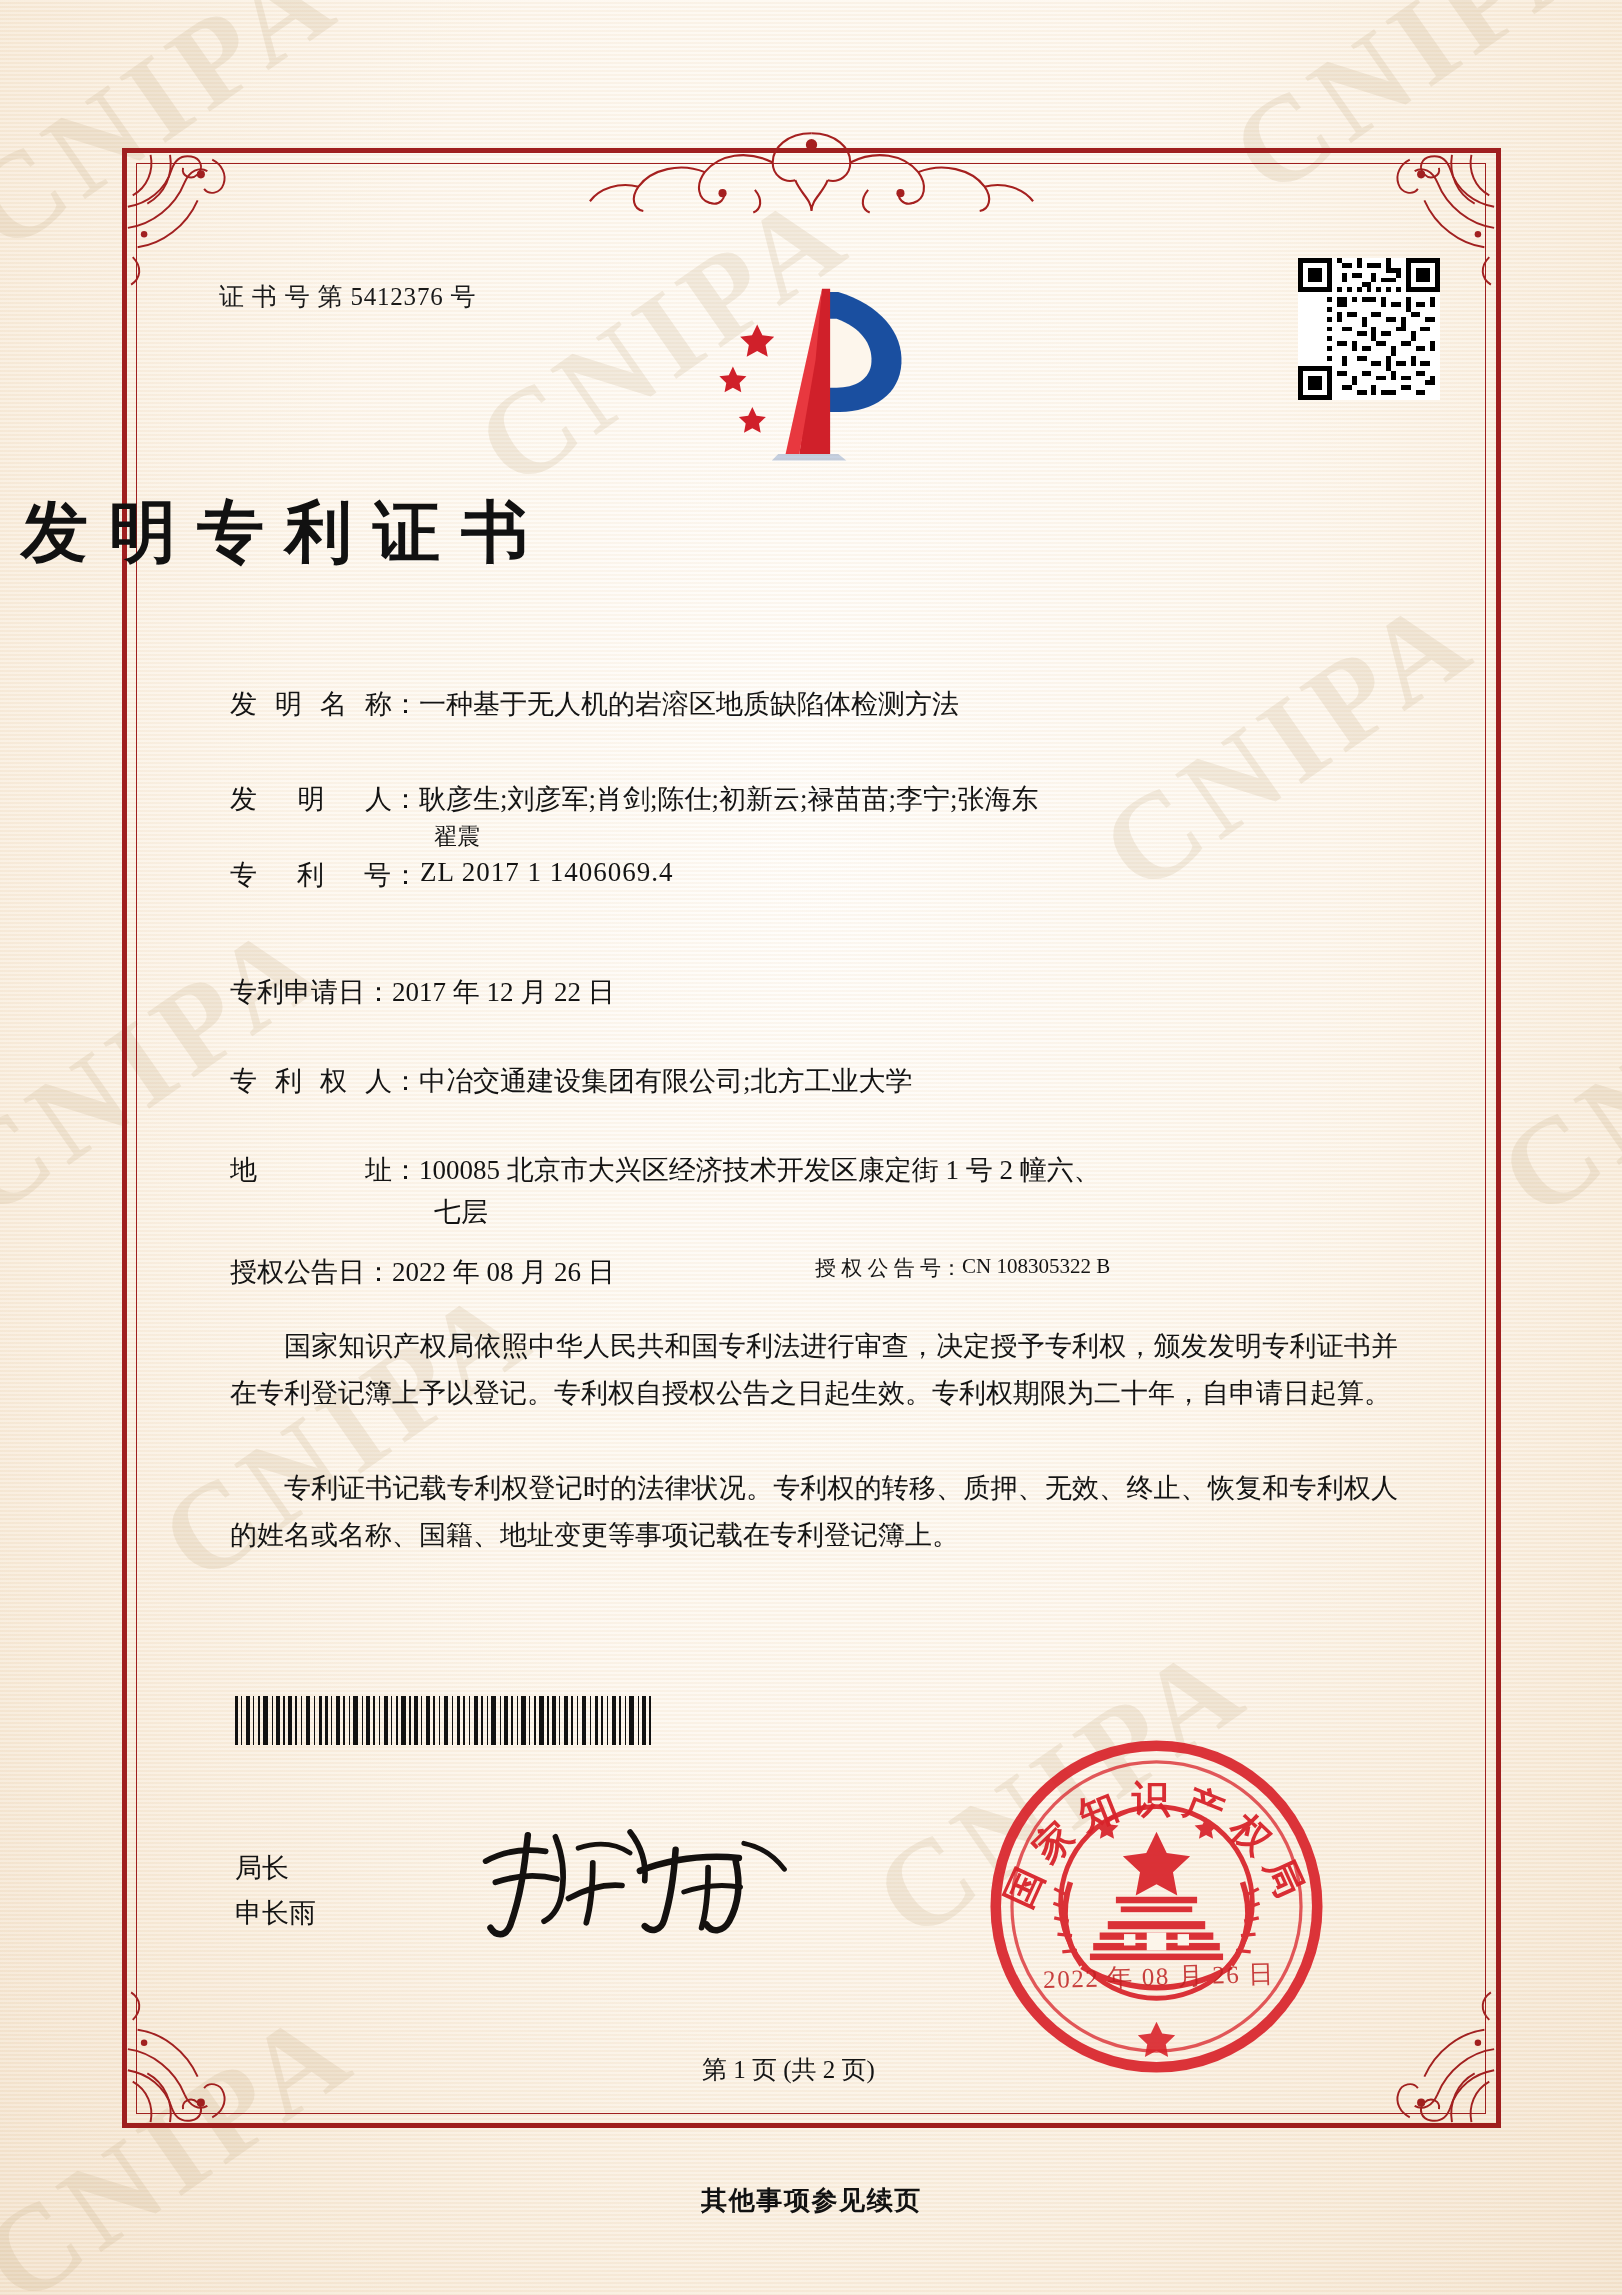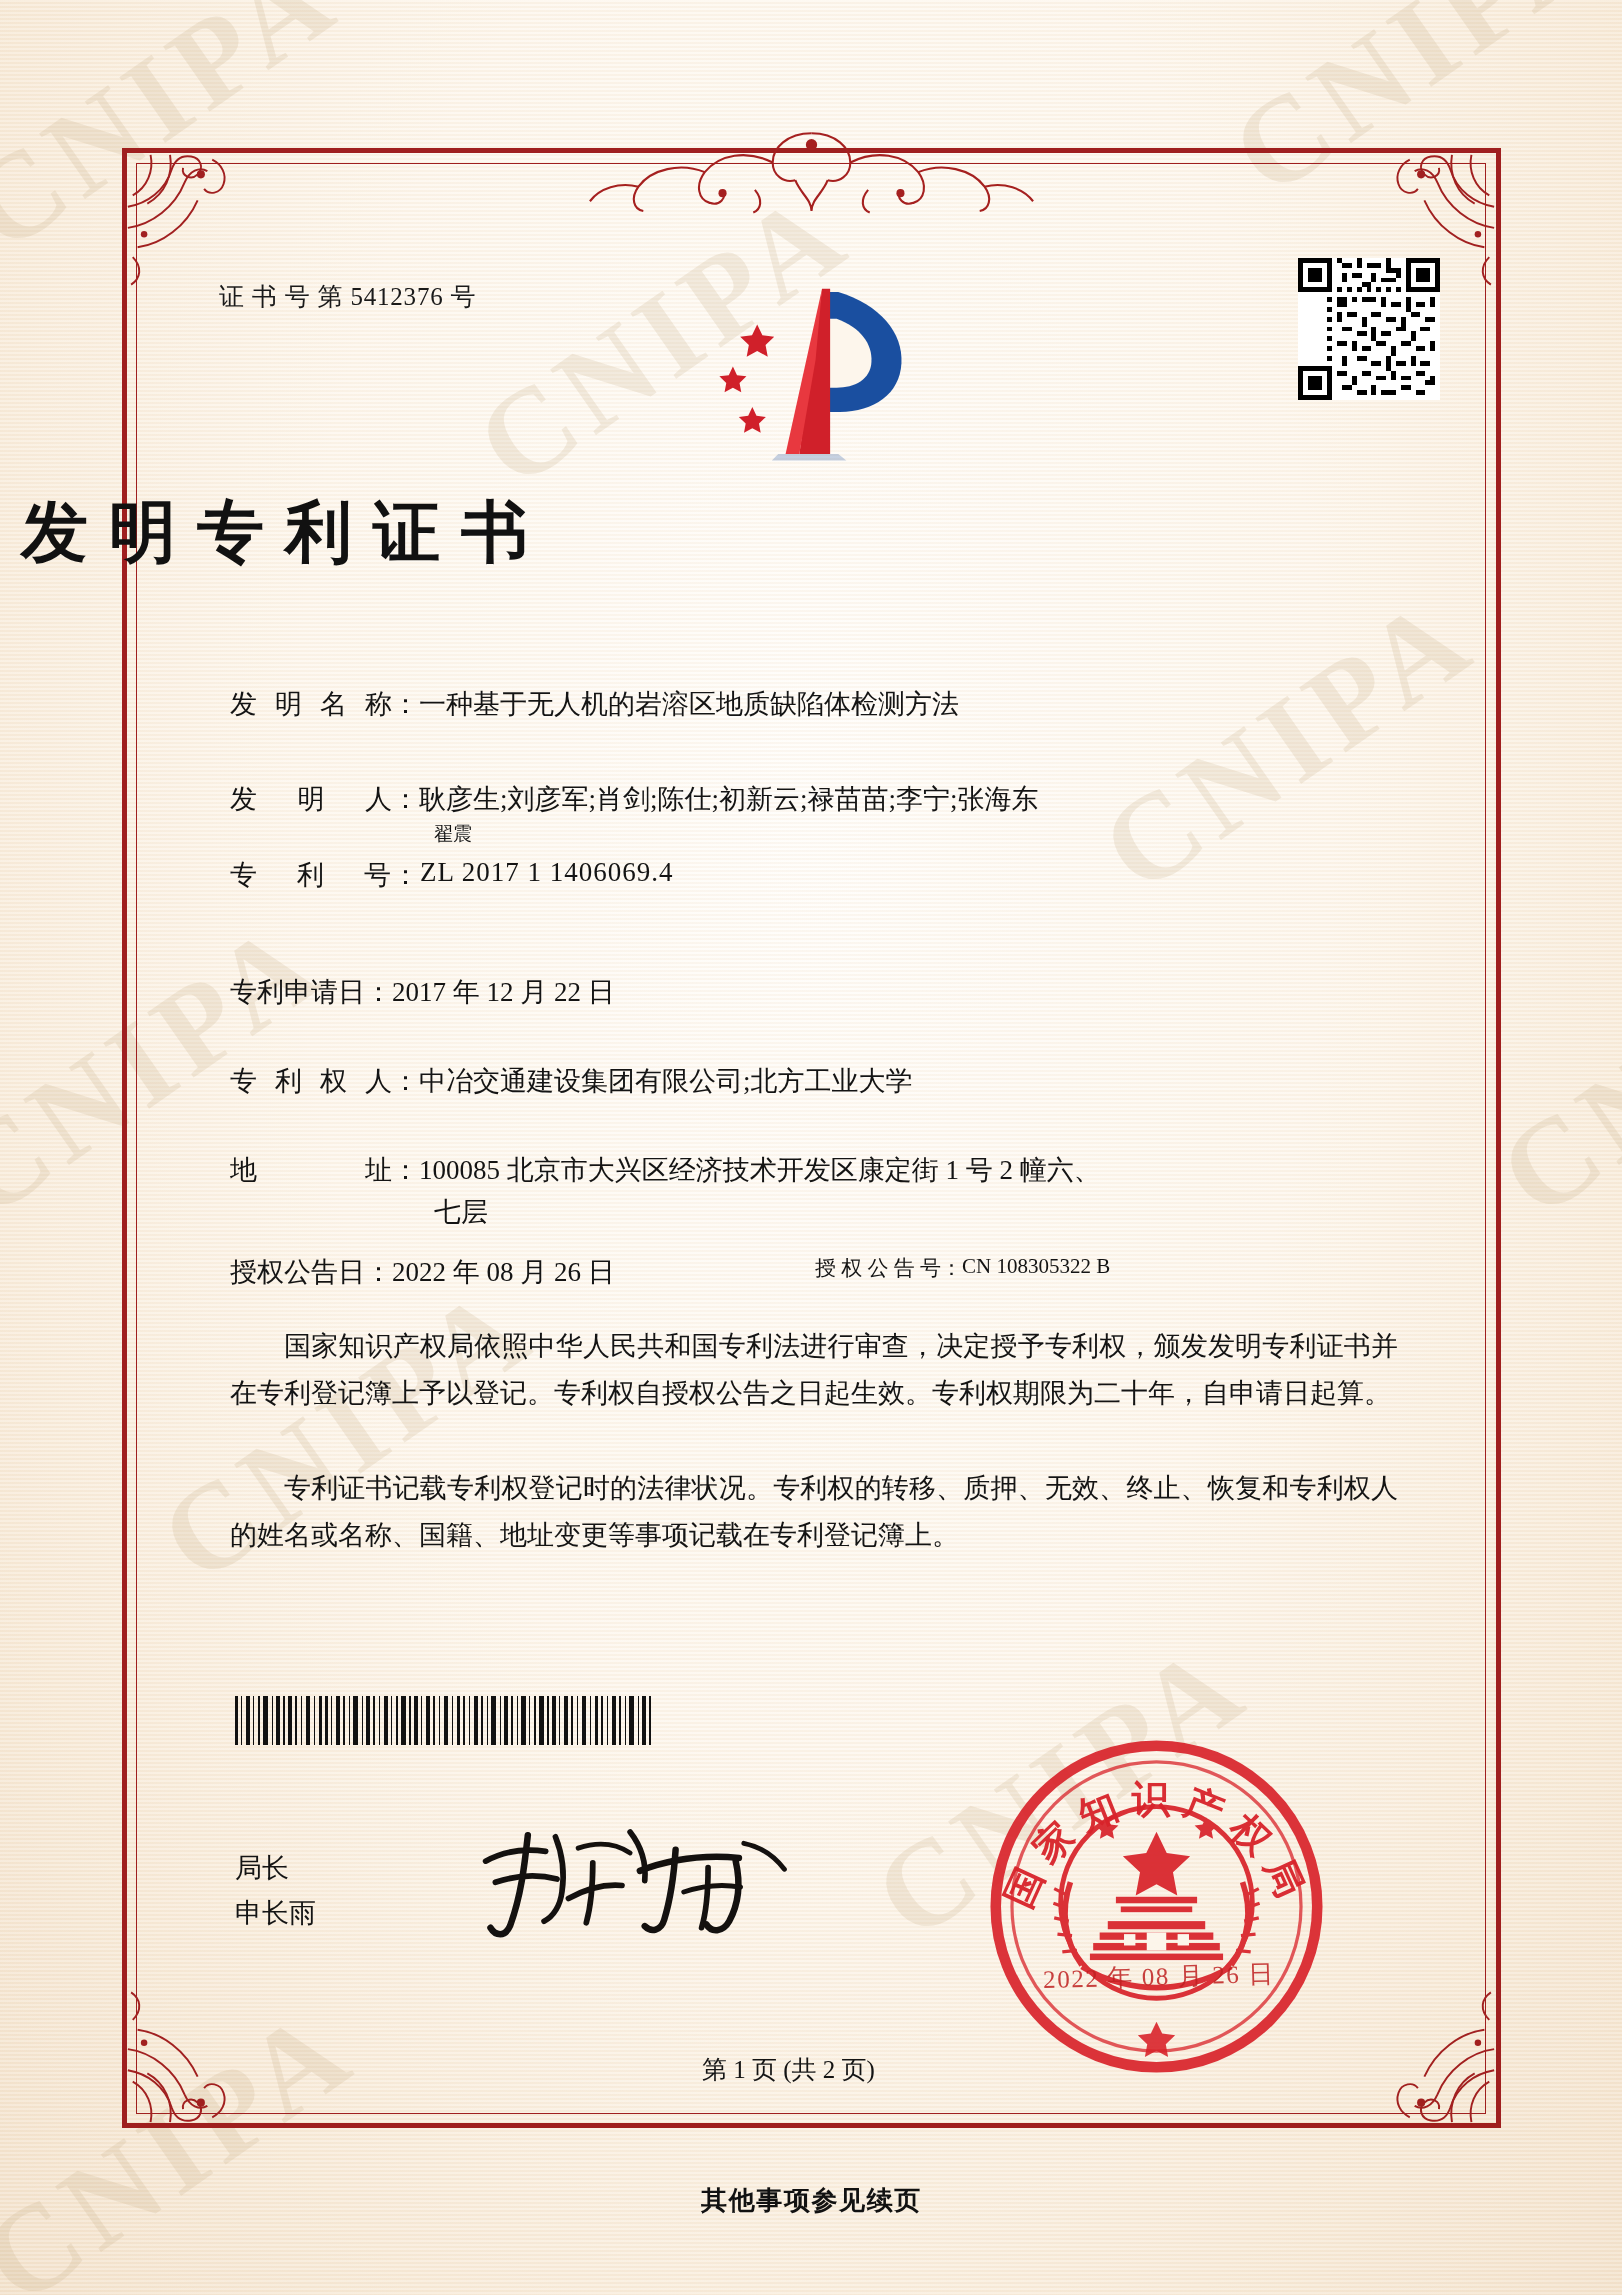--- a/index.html
+++ b/index.html
@@ -153,21 +153,21 @@
     vertical-align: top;
   }
   .field-value {
     display: inline-block;
     vertical-align: top;
   }
   .mono-ish { letter-spacing: 1px; }
 
   #row-title      { top: 686px; font-family: Liberation Mono, monospace; }
   #row-inventor   { top: 781px; }
-  #inventor-line2 { position: absolute; left: 434px; top: 821px; font-size: 19px; color:#141414; }
+  #inventor-line2 { position: absolute; left: 434px; top: 821px; font-size: 23px; color:#141414; }
   #row-patentno   { top: 832px; margin-top: 25px; }
   #row-appdate    { top: 974px; }
   #row-owner      { top: 1063px; }
   #row-address    { top: 1152px; }
   #address-line2  { position: absolute; left: 434px; top: 1194px; font-size: 27px; color:#141414; }
   #row-grantdate  { top: 1254px; }
   #row-grantno    { position: absolute; left: 815px; top: 1254px; font-size: 21px; color:#141414; white-space: nowrap; }
 
   
   .body-par {

